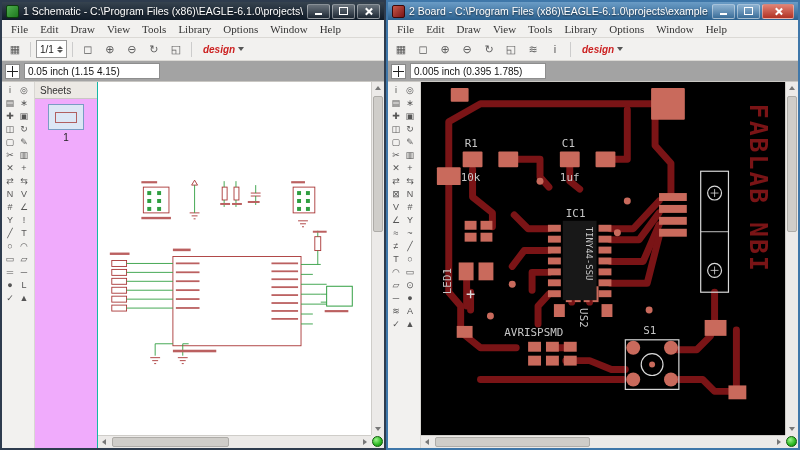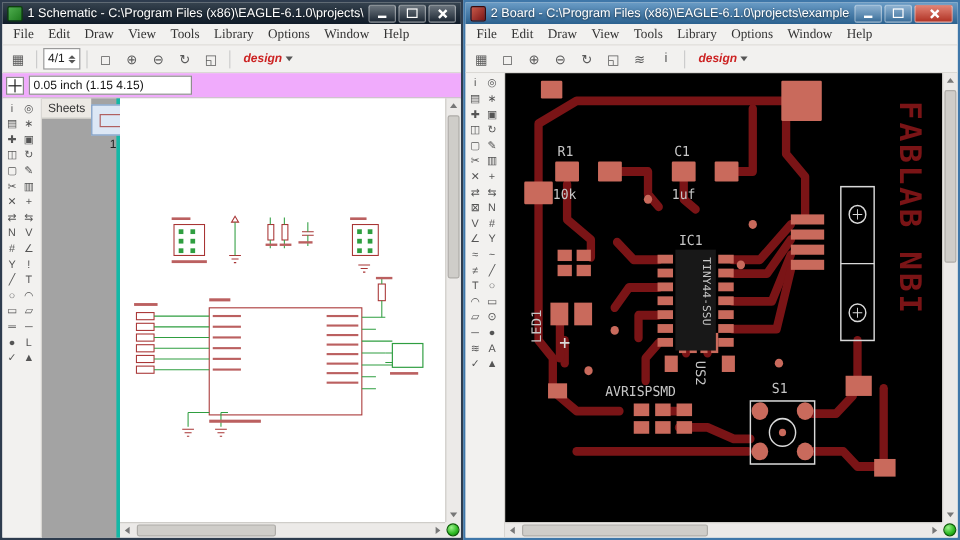--- a/index.html
+++ b/index.html
@@ -42,36 +42,36 @@
     display:flex;align-items:center;padding:0 3px;gap:3px;}
   .spin{display:flex;flex-direction:column;gap:1px;}
   .spin i{width:0;height:0;border-left:3px solid transparent;border-right:3px solid transparent;}
   .spin .up{border-bottom:3px solid #555;}
   .spin .dn{border-top:3px solid #555;}
   .design-btn{display:flex;align-items:center;gap:3px;margin-left:6px;font-size:10px;
     font-style:italic;font-weight:bold;color:#c22;}
   .dd-arrow{width:0;height:0;border-left:3px solid transparent;border-right:3px solid transparent;
     border-top:4px solid #555;}
 
-  .coordbar{height:20px;background:#f0abfc;border-bottom:1px solid #c9c7c3;display:flex;
+  .coordbar{height:20px;background:#a3a3a3;border-bottom:1px solid #c9c7c3;display:flex;
     align-items:center;padding:0 3px;gap:4px;flex:0 0 auto;}
   .coord-icon{width:13px;height:13px;border:1px solid #888;background:#fff;position:relative;}
   .coord-icon::before{content:"";position:absolute;left:6px;top:1px;width:1px;height:11px;background:#222;}
   .coord-icon::after{content:"";position:absolute;top:6px;left:1px;height:1px;width:11px;background:#222;}
   .coord-input{height:14px;border:1px solid #8e8e8e;background:#fff;font-size:10px;color:#111;
     padding:0 3px;width:128px;font-family:"Liberation Sans",sans-serif;}
 
   .main{flex:1;display:flex;min-height:0;}
   .palette{width:30px;background:#f2f1ef;border-right:1px solid #d8d6d2;display:grid;
     grid-template-columns:14px 14px;align-content:start;padding:1px;flex:0 0 auto;}
   .pal-btn{width:14px;height:13px;font-size:9px;color:#555;display:flex;align-items:center;
     justify-content:center;}
 
-  .sheets-panel{width:62px;background:#a3a3a3;border-right:3px solid #14b8a6;display:flex;
-    flex-direction:row;flex:0 0 auto;}
+  .sheets-panel{width:62px;background:#f0abfc;border-right:1px solid #14b8a6;display:flex;
+    flex-direction:column;flex:0 0 auto;}
   .sheets-header{height:16px;background:#ece9e4;border-bottom:1px solid #c9c7c3;font-size:10px;
     color:#333;display:flex;align-items:center;padding:0 5px;}
   .sheet-item{margin:5px auto;display:flex;flex-direction:column;align-items:center;gap:2px;}
   .sheet-thumb{width:34px;height:24px;border:1px solid #7a9cc4;background:#dce7f5;position:relative;}
   .sheet-thumb::after{content:"";position:absolute;left:6px;top:7px;width:20px;height:9px;
     border:1px solid #b06060;}
   .sheet-number{font-size:10px;color:#222;}
 
   .canvas-wrap{flex:1;display:grid;grid-template-columns:1fr 13px;grid-template-rows:1fr 13px;
     min-width:0;min-height:0;}
@@ -128,21 +128,21 @@
       <span class="menu-item">Window</span>
       <span class="menu-item">Help</span>
     </div>
 
     <div class="toolbar">
       <span id="tb-left-a" style="display:flex;gap:2px;">
           <div class="tb-btn">▦</div>
         </span>
       <span class="tb-sep"></span>
       <span class="layer-dropdown">
-        <span>4/1</span>
+        <span>1/1</span>
         <span class="spin">
             <i class="up"></i>
             <i class="dn"></i>
           </span>
       </span>
       <span class="tb-sep"></span>
       <span id="tb-left-zoom" style="display:flex;gap:2px;">
           <div class="tb-btn">◻</div>
           <div class="tb-btn">⊕</div>
           <div class="tb-btn">⊖</div>
@@ -356,20 +356,24 @@
           <div class="tb-btn">≋</div>
           <div class="tb-btn">i</div>
         </span>
       <span class="tb-sep"></span>
       <span class="design-btn">
         <span>design</span>
         <span class="dd-arrow"></span>
       </span>
     </div>
 
+    <div class="coordbar">
+      <span class="coord-icon"></span>
+      <input class="coord-input" readonly="" value="0.005 inch (0.395 1.785)" style="">
+    </div>
 
     <div class="main">
       <div class="palette" id="pal-right">
           <div class="pal-btn">i</div>
           <div class="pal-btn">◎</div>
           <div class="pal-btn">▤</div>
           <div class="pal-btn">∗</div>
           <div class="pal-btn">✚</div>
           <div class="pal-btn">▣</div>
           <div class="pal-btn">◫</div>

